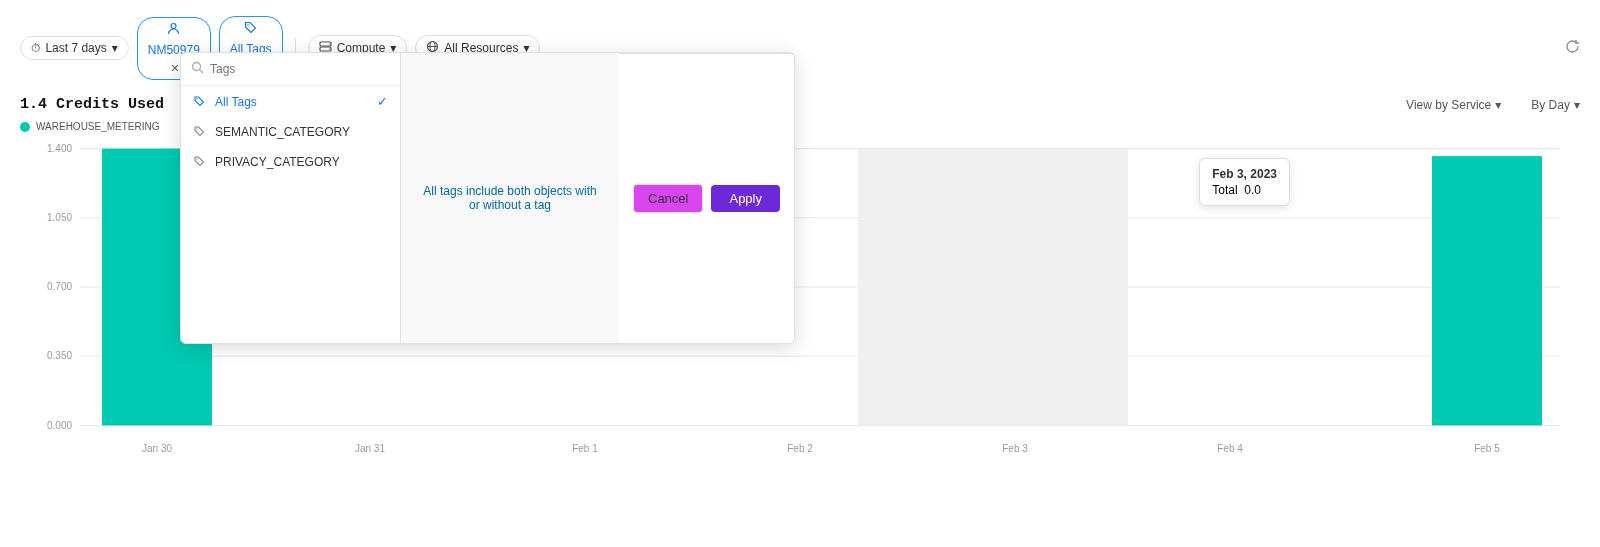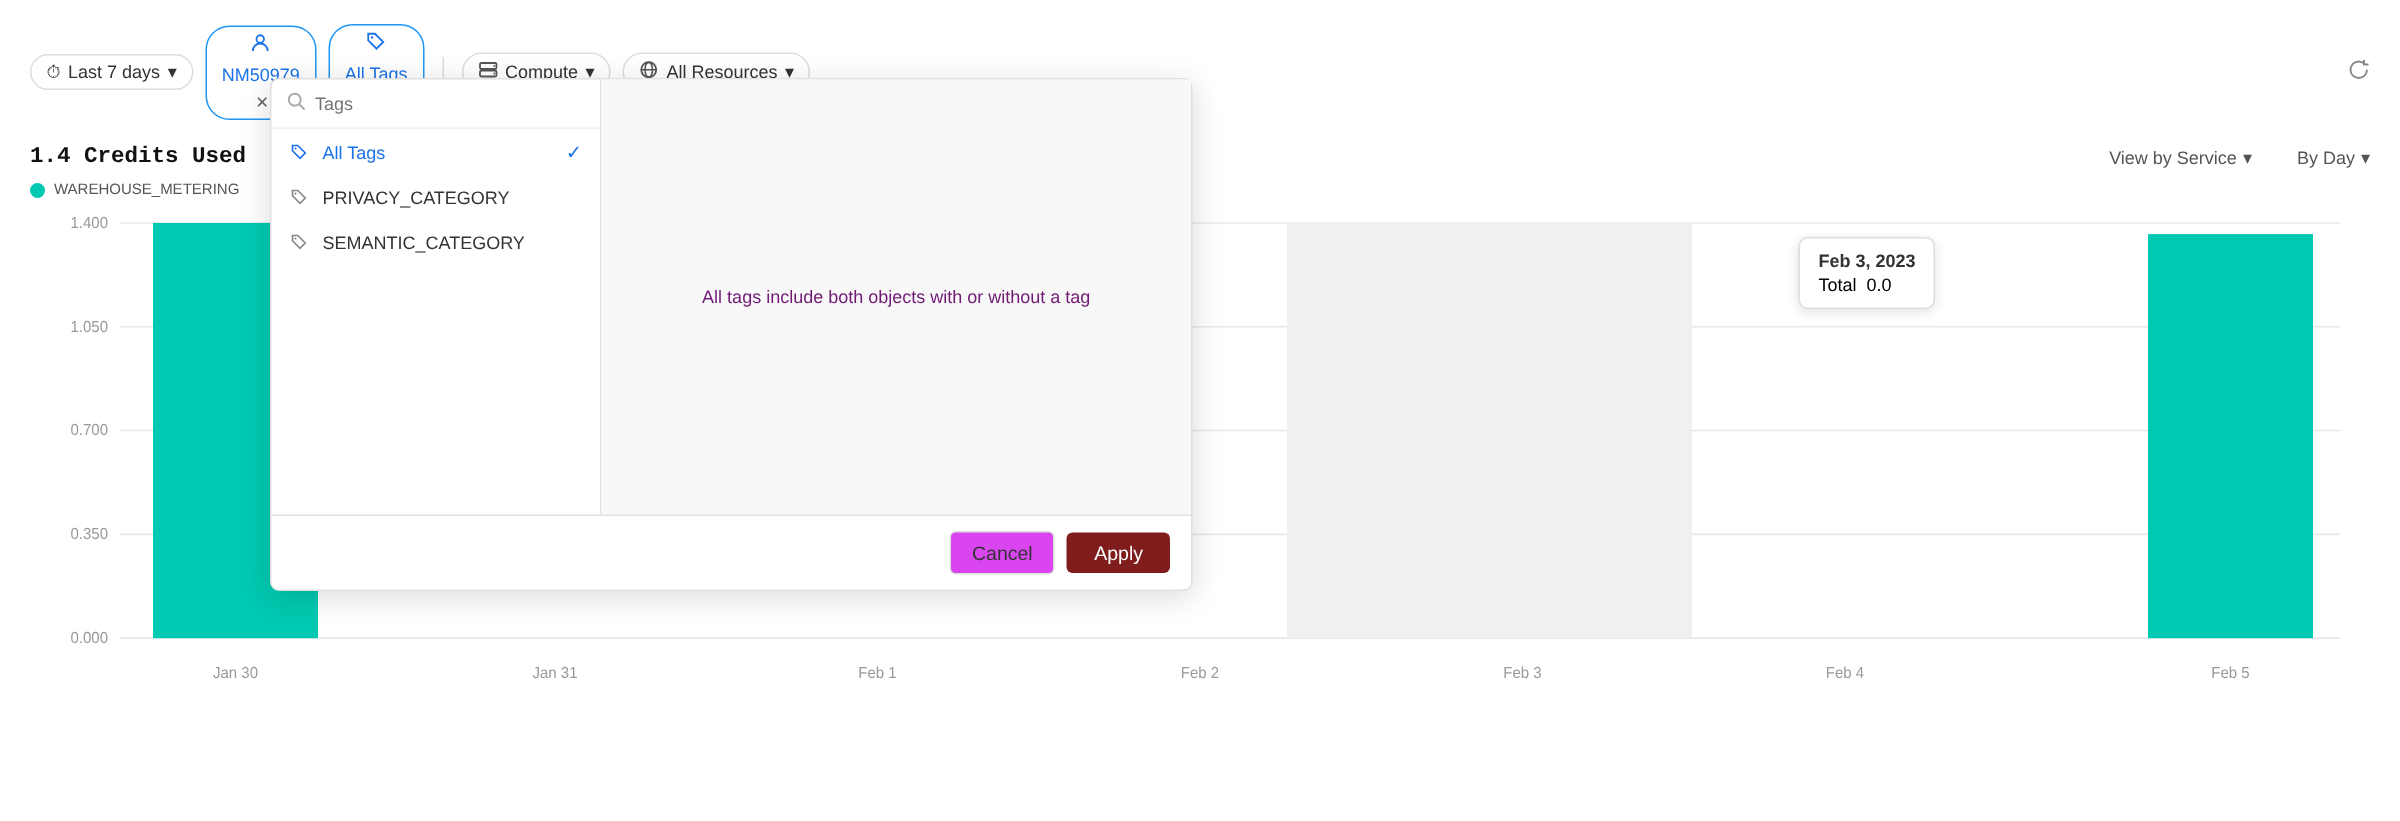--- a/index.html
+++ b/index.html
@@ -98,21 +98,21 @@
       position: absolute;
       top: 36px;
       left: 160px;
       width: 615px;
       background: #fff;
       border: 1px solid #e0e0e0;
       border-radius: 6px;
       box-shadow: 0 4px 20px rgba(0,0,0,0.15);
       z-index: 100;
       display: flex;
-      flex-direction: column;
+      flex-direction: row;
     }
     .dropdown-columns {
       display: flex;
       height: 290px;
     }
     .dropdown-col-tags {
       width: 220px;
       border-right: 1px solid #e0e0e0;
       display: flex;
       flex-direction: column;
@@ -172,21 +172,21 @@
       color: #888;
       font-size: 12px;
       text-align: center;
       padding: 12px;
     }
     .dropdown-col-info {
       flex: 1;
       display: flex;
       align-items: center;
       justify-content: center;
-      color: #701a75;
+      color: #0369a1;
       font-size: 12px;
       text-align: center;
       padding: 16px;
       background: #f8f8f8;
     }
     .dropdown-footer {
       display: flex;
       align-items: center;
       justify-content: flex-end;
       padding: 10px 14px;
@@ -199,21 +199,21 @@
       border-radius: 4px;
       background: #d946ef;
       font-size: 13px;
       cursor: pointer;
       color: #333;
     }
     .btn-apply {
       padding: 6px 18px;
       border: none;
       border-radius: 4px;
-      background: #7f1d1d;
+      background: #6d28d9;
       color: #fff;
       font-size: 13px;
       font-weight: 500;
       cursor: pointer;
     }
 
     
     .chart-section {
       position: relative;
     }
@@ -356,30 +356,30 @@
               <span>All Tags</span>
               <span class="check-icon">✓</span>
             </li>
             <li class="tag-item">
               <span class="tag-icon">
                 <svg viewBox="0 0 12 12" fill="none">
                   <path d="M1 1h3.5l5 5-3.5 3.5L1 4.5V1z" stroke="#888" stroke-width="1.1"></path>
                   <circle cx="3" cy="3" r="0.7" fill="#888"></circle>
                 </svg>
               </span>
-              <span>PRIVACY_CATEGORY</span>
+              <span>SEMANTIC_CATEGORY</span>
             </li>
             <li class="tag-item">
               <span class="tag-icon">
                 <svg viewBox="0 0 12 12" fill="none">
                   <path d="M1 1h3.5l5 5-3.5 3.5L1 4.5V1z" stroke="#888" stroke-width="1.1"></path>
                   <circle cx="3" cy="3" r="0.7" fill="#888"></circle>
                 </svg>
               </span>
-              <span>SEMANTIC_CATEGORY</span>
+              <span>PRIVACY_CATEGORY</span>
             </li>
           </ul>
         </div>
 
 
         <div class="dropdown-col-info">
           <span>All tags include both objects with or without a tag</span>
         </div>
       </div>
       <div class="dropdown-footer">

